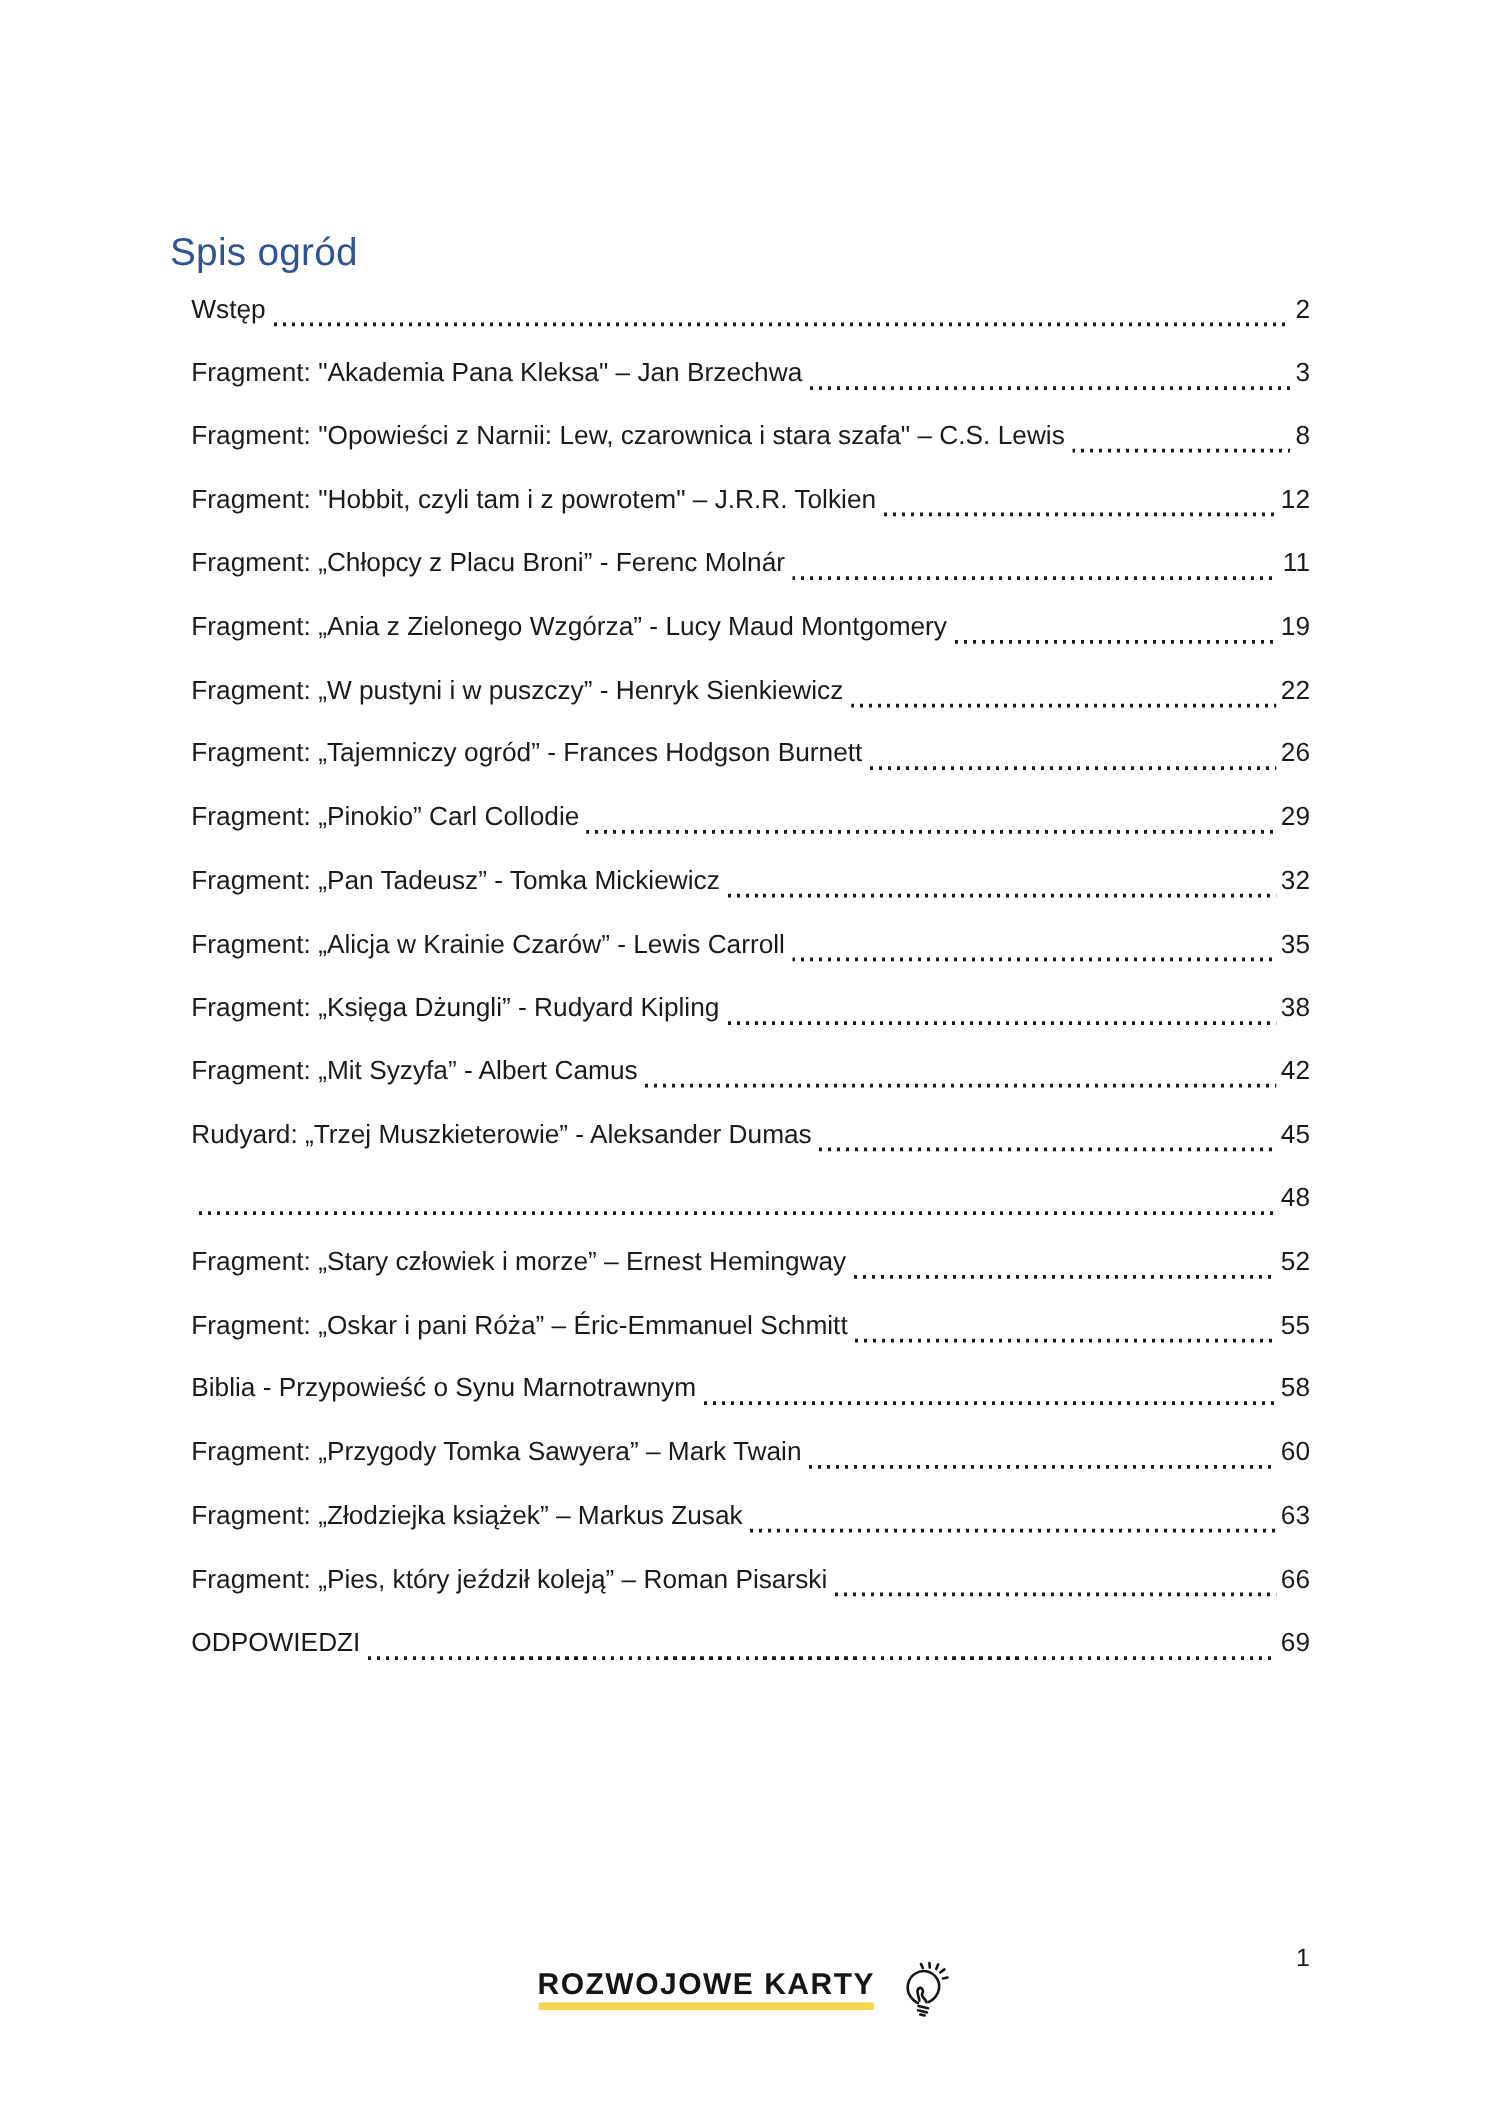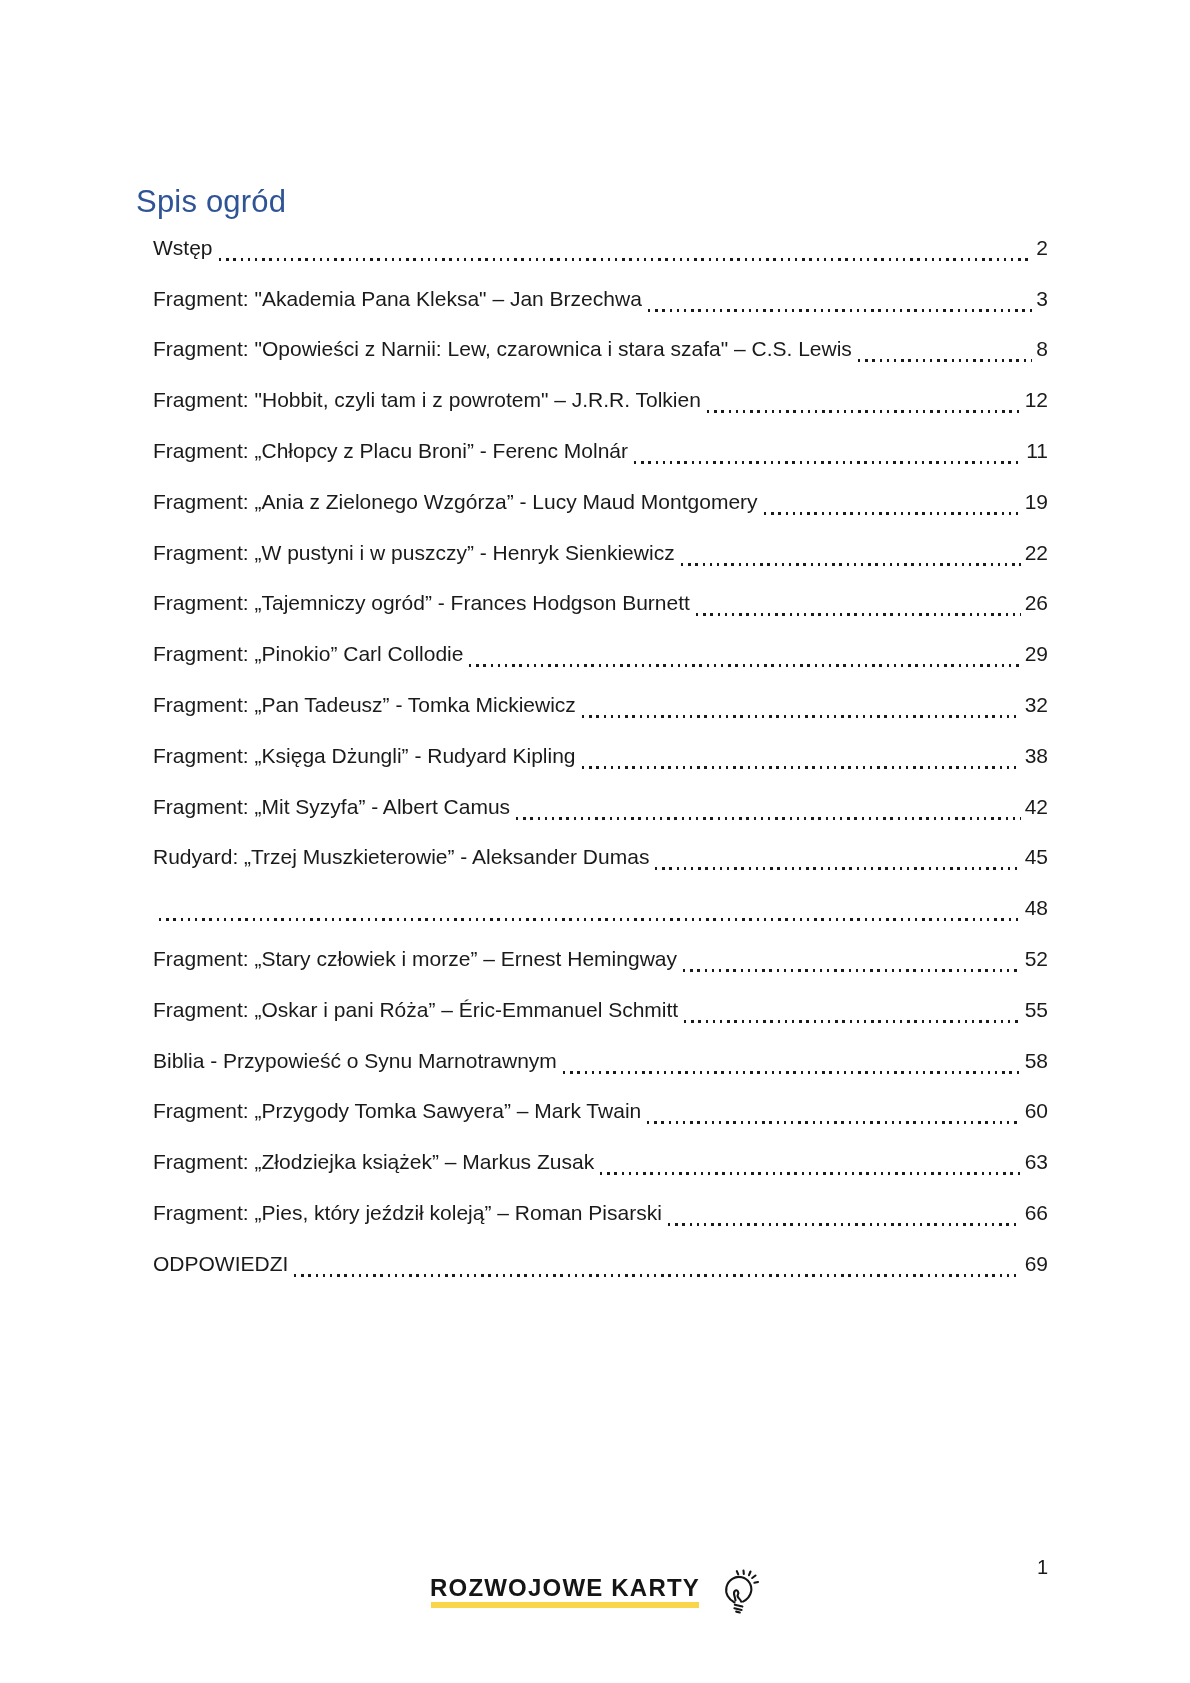--- a/index.html
+++ b/index.html
@@ -127,20 +127,25 @@
     </div>
   <div class="toc-row">
       <span class="toc-label">Fragment: „Pinokio”  Carl Collodie</span>
       <span class="toc-dots"></span>
       <span class="toc-page">29</span>
     </div>
   <div class="toc-row">
       <span class="toc-label">Fragment: „Pan Tadeusz” - Tomka Mickiewicz</span>
       <span class="toc-dots"></span>
       <span class="toc-page">32</span>
+    </div>
+  <div class="toc-row">
+      <span class="toc-label">Fragment: „Alicja w Krainie Czarów” - Lewis Carroll</span>
+      <span class="toc-dots"></span>
+      <span class="toc-page">35</span>
     </div>
   <div class="toc-row">
       <span class="toc-label">Fragment: „Księga Dżungli” - Rudyard Kipling</span>
       <span class="toc-dots"></span>
       <span class="toc-page">38</span>
     </div>
   <div class="toc-row">
       <span class="toc-label">Fragment:  „Mit Syzyfa” - Albert Camus</span>
       <span class="toc-dots"></span>
       <span class="toc-page">42</span>

